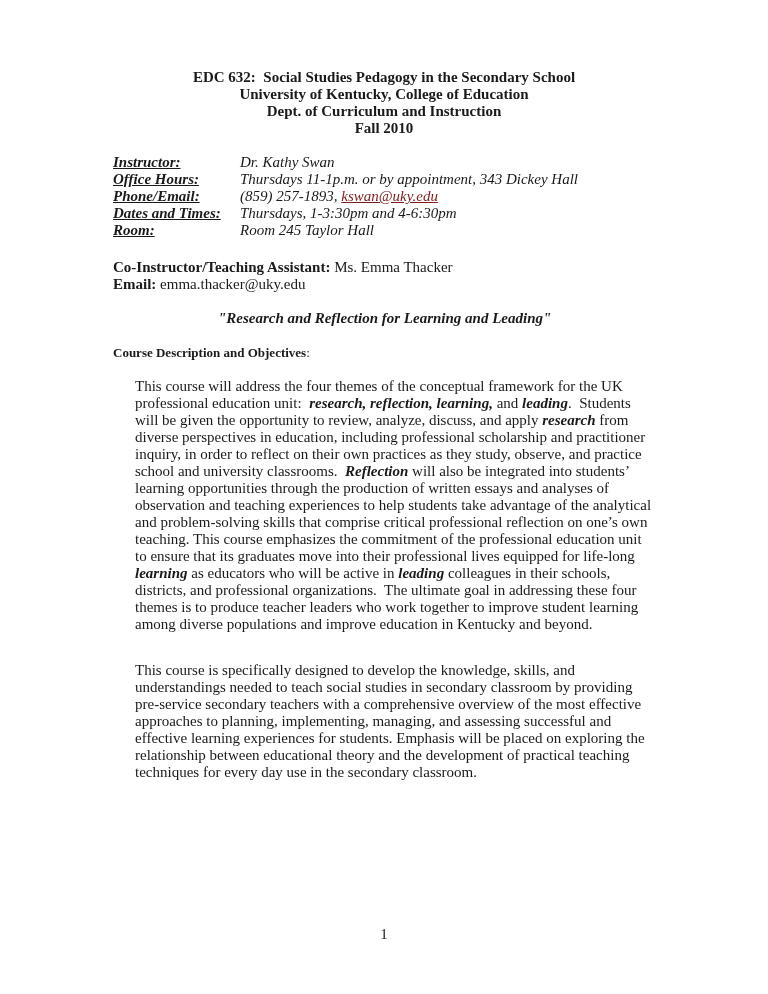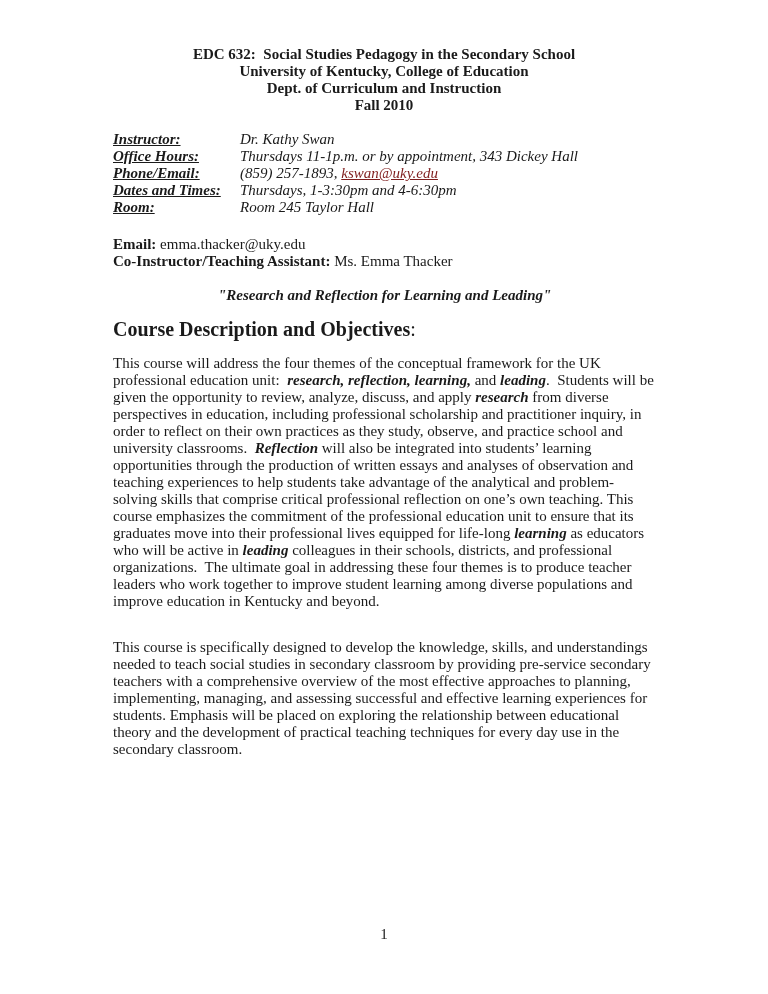--- a/index.html
+++ b/index.html
@@ -8,21 +8,21 @@
     width: 768px; height: 994px;
     font-family: "Liberation Serif", "DejaVu Serif", serif;
     font-size: 15px; line-height: 17px;
     color: #1a1a1a;
     position: relative;
     overflow: hidden;
   }
   .page {
     position: relative;
     width: 768px; height: 704px;
-    padding: 46px 113px 0 113px;
+    padding: 69px 113px 0 113px;
     border-radius: 26px;
   }
   .title-block { text-align: center; font-weight: bold; margin-bottom: 17px; }
   .title-block div { white-space: pre-wrap; }
   .info-table { margin-bottom: 20px; }
   .info-row { display: flex; font-style: italic; }
   .info-label {
     width: 127px; flex: 0 0 127px;
     font-weight: bold; text-decoration: underline;
     white-space: pre-wrap;
@@ -30,25 +30,25 @@
   .info-value { flex: 1; white-space: pre-wrap; }
   .co-block { margin-bottom: 17px; }
   .co-line { white-space: pre-wrap; }
   .quote {
     font-weight: bold; font-style: italic;
     padding-left: 105px;
     white-space: pre-wrap;
     margin-bottom: 17px;
   }
   .section-heading {
-    font-size: 20px; line-height: 17px; font-weight: normal;
+    font-size: 13px; line-height: 17px; font-weight: normal;
     white-space: pre-wrap;
     margin-bottom: 17px;
   }
-  .body-para { white-space: pre-wrap; margin-bottom: 17px; }
+  .body-para { white-space: pre-wrap; margin-bottom: 17px; margin-left: 22px; }
   .body-para.first { margin-bottom: 29px; }
   .seg-b  { font-weight: bold; }
   .seg-bi { font-weight: bold; font-style: italic; }
   a.doc-link { color: #7f1d1d; text-decoration: underline; cursor: pointer; }
   .page-number {
     position: absolute; top: 926px; left: 0;
     width: 768px; text-align: center;
   }
 </style>
 </head>
@@ -80,22 +80,22 @@
       <span class="info-label">Dates and Times:</span>
       <span class="info-value"><span>Thursdays, 1-3:30pm and 4-6:30pm</span></span>
     </div>
     <div class="info-row">
       <span class="info-label">Room:</span>
       <span class="info-value"><span>Room 245 Taylor Hall</span></span>
     </div>
   </section>
 
   <section class="co-block">
+    <div class="co-line"><span class="seg-b">Co-Instructor/Teaching Assistant:</span><span> Ms. Emma Thacker</span></div>
     <div class="co-line"><span class="seg-b">Email:</span><span> emma.thacker@uky.edu</span></div>
-    <div class="co-line"><span class="seg-b">Co-Instructor/Teaching Assistant:</span><span> Ms. Emma Thacker</span></div>
   </section>
 
   <div class="quote">"Research and Reflection for Learning and Leading"</div>
 
   <h2 class="section-heading"><span class="seg-b">Course Description and Objectives</span><span>:</span></h2>
 
   <p class="body-para first"><span>This course will address the four themes of the conceptual framework for the UK professional education unit:  </span><span class="seg-bi">research, reflection, learning,</span><span> and </span><span class="seg-bi">leading</span><span>.  Students will be given the opportunity to review, analyze, discuss, and apply </span><span class="seg-bi">research</span><span> from diverse perspectives in education, including professional scholarship and practitioner inquiry, in order to reflect on their own practices as they study, observe, and practice school and university classrooms.  </span><span class="seg-bi">Reflection</span><span> will also be integrated into students’ learning opportunities through the production of written essays and analyses of observation and teaching experiences to help students take advantage of the analytical and problem-solving skills that comprise critical professional reflection on one’s own teaching. This course emphasizes the commitment of the professional education unit to ensure that its graduates move into their professional lives equipped for life-long </span><span class="seg-bi">learning</span><span> as educators who will be active in </span><span class="seg-bi">leading</span><span> colleagues in their schools, districts, and professional organizations.  The ultimate goal in addressing these four themes is to produce teacher leaders who work together to improve student learning among diverse populations and improve education in Kentucky and beyond.</span></p>
 
   <p class="body-para"><span>This course is specifically designed to develop the knowledge, skills, and understandings needed to teach social studies in secondary classroom by providing pre-service secondary teachers with a comprehensive overview of the most effective approaches to planning, implementing, managing, and assessing successful and effective learning experiences for students. Emphasis will be placed on exploring the relationship between educational theory and the development of practical teaching techniques for every day use in the secondary classroom.</span></p>
 

